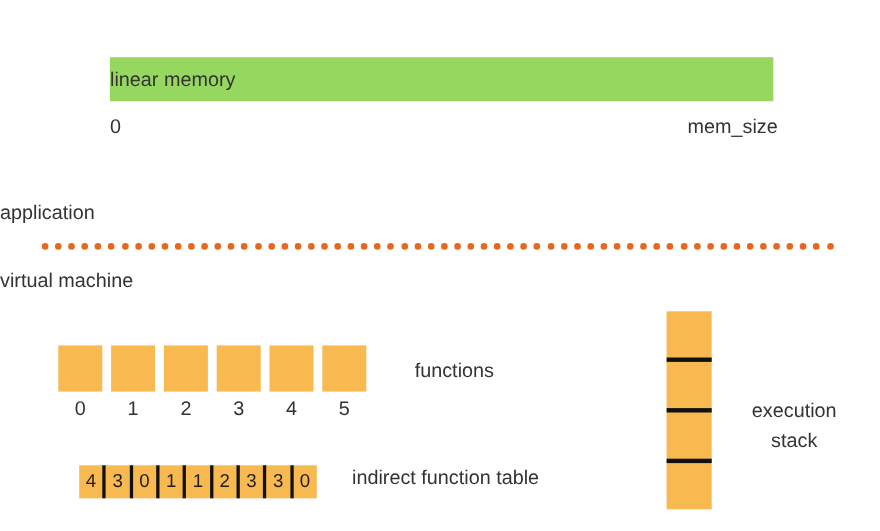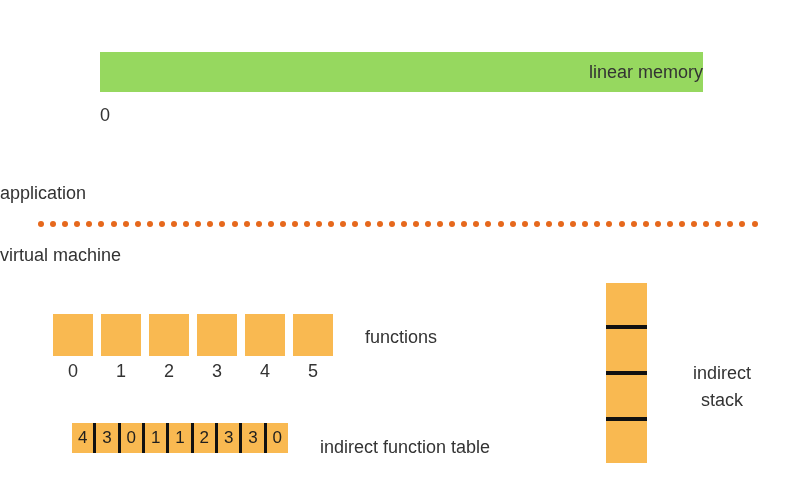--- a/index.html
+++ b/index.html
@@ -19,21 +19,21 @@
   .canvas{
     position:relative;
     width:800px;height:483px;
     background:var(--bg);
     overflow:hidden;
   }
   
   .linear-memory{
     position:absolute;left:100px;top:52px;width:603px;height:40px;
     background:var(--green);
-    display:flex;align-items:center;justify-content:flex-end;
+    display:flex;align-items:center;justify-content:flex-start;
     font-size:18px;
   }
   .mem-range{
     position:absolute;left:100px;top:104px;width:607px;height:22px;
     display:flex;justify-content:space-between;align-items:center;
     font-size:18px;
   }
   
   .app-label{
     position:absolute;left:0;top:183px;width:800px;height:22px;
@@ -63,39 +63,39 @@
   }
   .functions-indices{
     position:absolute;left:53px;top:361px;
     display:flex;gap:8px;
     font-size:18px;
   }
   .fn-index{
     width:40px;text-align:center;
   }
   .functions-label{
-    position:absolute;left:365px;top:327px;
+    position:absolute;left:377px;top:327px;
     font-size:18px;
   }
   
   .ift-bar{
     position:absolute;left:72px;top:423px;width:216px;height:30px;
     background:var(--orange);
     display:flex;
   }
   .ift-cell{
     flex:1 1 0;
     display:flex;align-items:center;justify-content:center;
     font-size:17px;color:#1e1e1e;
   }
   .ift-cell + .ift-cell{
     border-left:3px solid var(--sep);
   }
   .ift-label{
-    position:absolute;left:320px;top:437px;
+    position:absolute;left:320px;top:424px;
     font-size:18px;
   }
   
   .stack{
     position:absolute;left:606px;top:283px;width:41px;height:180px;
     background:var(--orange);
     display:flex;flex-direction:column;
   }
   .stack-segment{flex:1 1 0;}
   .stack-segment + .stack-segment{
@@ -110,20 +110,21 @@
 <body>
 
 <div class="canvas">
 
   <div class="linear-memory">
     <span>linear memory</span>
   </div>
 
   <div class="mem-range">
     <span>0</span>
+    <span>mem_size</span>
   </div>
 
   <div class="app-label">application</div>
 
   <div class="dotted-line" id="dots">
       <div class="dot"></div>
       <div class="dot"></div>
       <div class="dot"></div>
       <div class="dot"></div>
       <div class="dot"></div>
@@ -221,17 +222,17 @@
   <div class="ift-label">indirect function table</div>
 
   <div class="stack" id="stack-segments">
       <div class="stack-segment"></div>
       <div class="stack-segment"></div>
       <div class="stack-segment"></div>
       <div class="stack-segment"></div>
     </div>
 
   <div class="stack-label">
-    <div>indirect</div>
+    <div>execution</div>
     <div>stack</div>
   </div>
 
 </div>
 
 </body></html>

